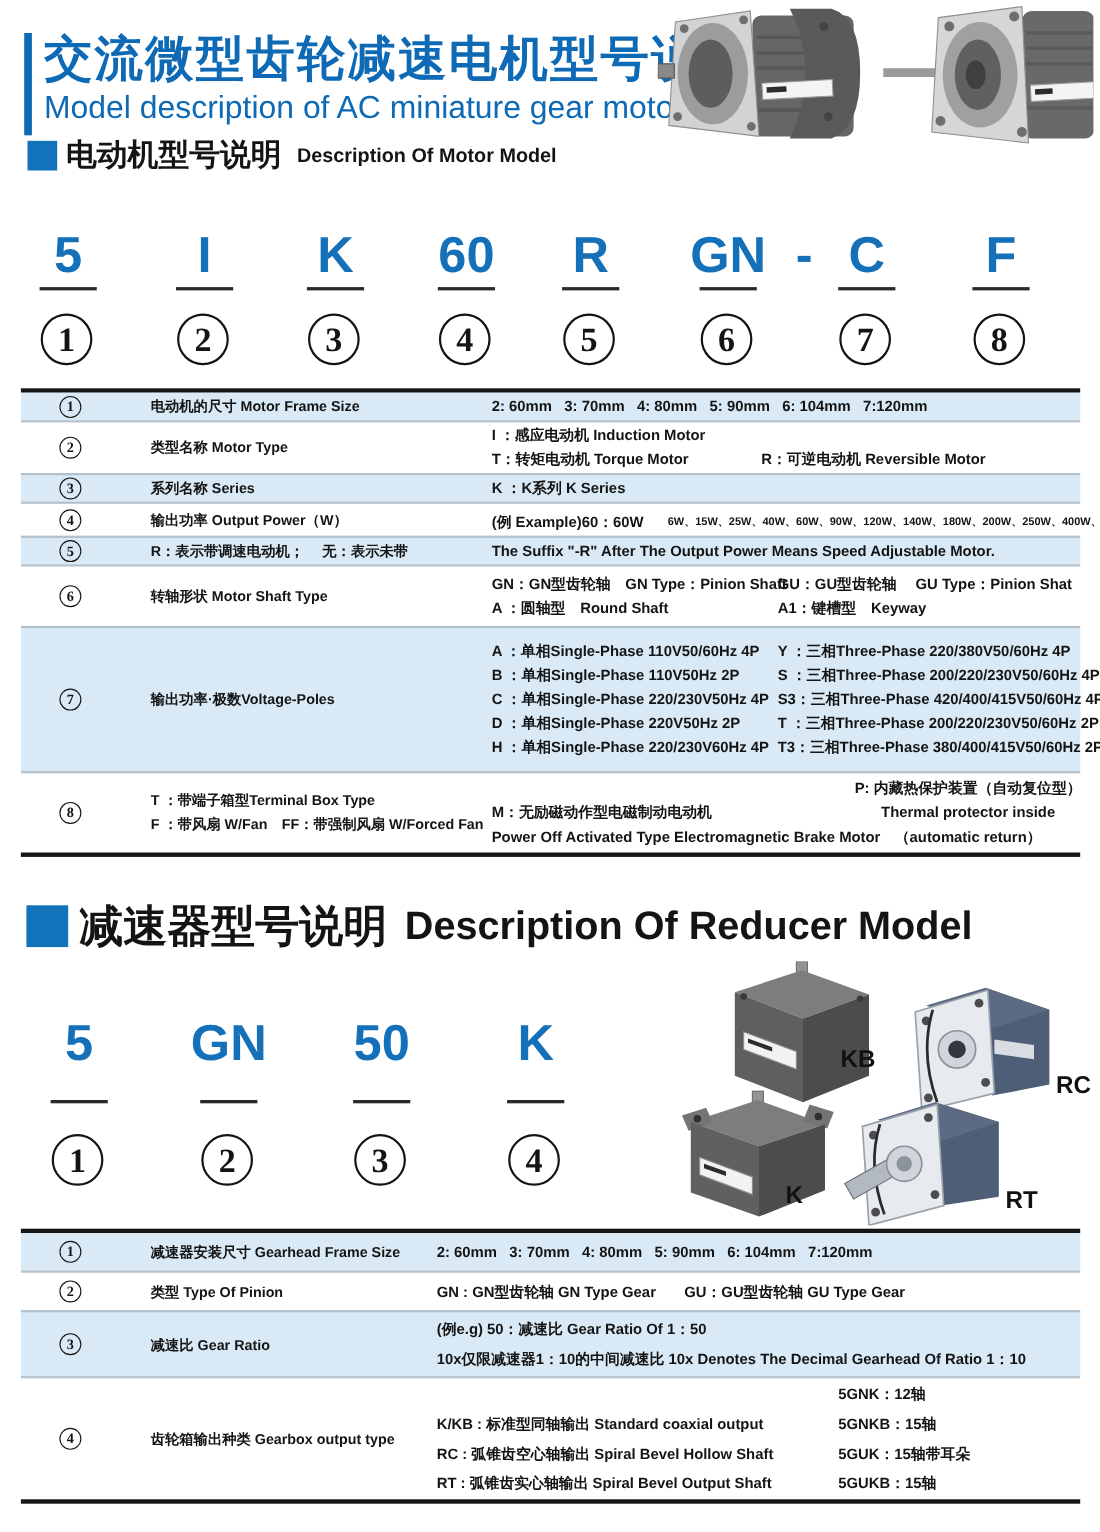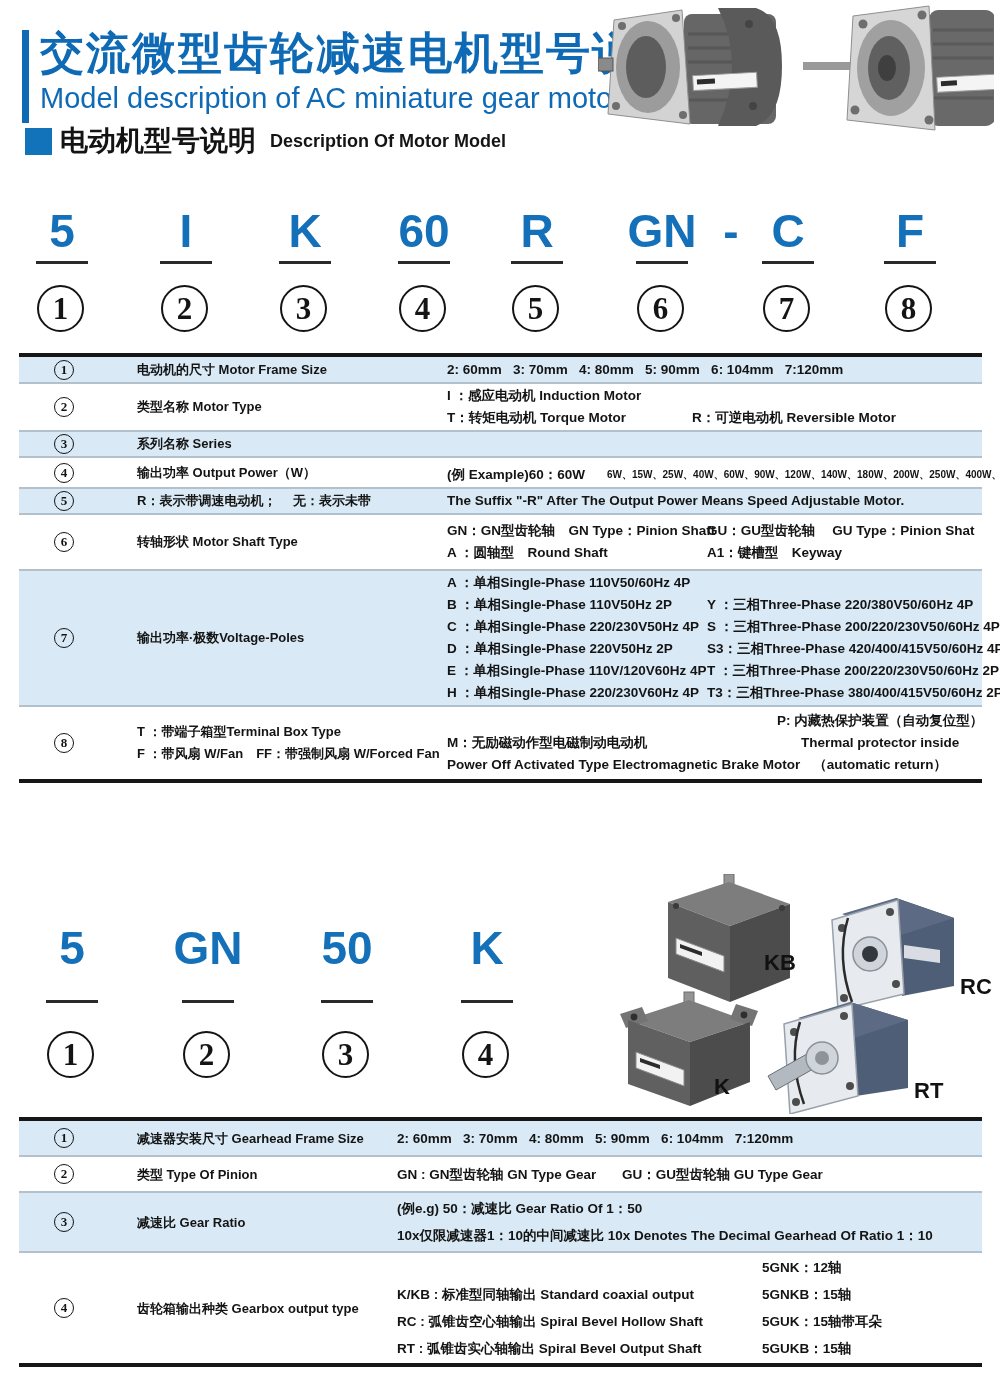--- a/index.html
+++ b/index.html
@@ -190,20 +190,23 @@
         <div class="t-value">
           <div class="t-col" style="width: 245px;"><div>I ：感应电动机 Induction Motor</div><div>T：转矩电动机 Torque Motor</div></div>
           <div class="t-col"><div>R：可逆电动机 Reversible Motor</div></div>
         </div>
       </div>
       <div class="t-row shade">
         <div class="t-num">
           <span>3</span>
         </div>
         <div class="t-label"><div>系列名称 Series</div></div>
+        <div class="t-value">
+          <div class="t-col"><div>K ：K系列 K Series</div></div>
+        </div>
       </div>
       <div class="t-row">
         <div class="t-num">
           <span>4</span>
         </div>
         <div class="t-label"><div>输出功率 Output Power（W）</div></div>
         <div class="t-value">
           <div class="t-col" style="width: 160px;"><div>(例 Example)60：60W</div></div>
           <div class="t-col small"><div>6W、15W、25W、40W、60W、90W、120W、140W、180W、200W、250W、400W、750W、1500W</div></div>
         </div>
@@ -226,36 +229,41 @@
           <div class="t-col" style="width: 260px;"><div>GN：GN型齿轮轴　GN Type：Pinion Shaft</div><div>A ：圆轴型　Round Shaft</div></div>
           <div class="t-col"><div>GU：GU型齿轮轴　 GU Type：Pinion Shat</div><div>A1：键槽型　Keyway</div></div>
         </div>
       </div>
       <div class="t-row shade">
         <div class="t-num">
           <span>7</span>
         </div>
         <div class="t-label"><div>输出功率·极数Voltage-Poles</div></div>
         <div class="t-value">
-          <div class="t-col" style="width: 260px;"><div>A ：单相Single-Phase 110V50/60Hz 4P</div><div>B ：单相Single-Phase 110V50Hz 2P</div><div>C ：单相Single-Phase 220/230V50Hz 4P</div><div>D ：单相Single-Phase 220V50Hz 2P</div><div>E ：单相Single-Phase 110V/120V60Hz 4P</div><div>H ：单相Single-Phase 220/230V60Hz 4P</div></div>
+          <div class="t-col" style="width: 260px;"><div>A ：单相Single-Phase 110V50/60Hz 4P</div><div>B ：单相Single-Phase 110V50Hz 2P</div><div>C ：单相Single-Phase 220/230V50Hz 4P</div><div>D ：单相Single-Phase 220V50Hz 2P</div><div>H ：单相Single-Phase 220/230V60Hz 4P</div></div>
           <div class="t-col"><div>Y ：三相Three-Phase 220/380V50/60Hz 4P</div><div>S ：三相Three-Phase 200/220/230V50/60Hz 4P</div><div>S3：三相Three-Phase 420/400/415V50/60Hz 4P</div><div>T ：三相Three-Phase 200/220/230V50/60Hz 2P</div><div>T3：三相Three-Phase 380/400/415V50/60Hz 2P</div></div>
         </div>
       </div>
       <div class="t-row">
         <div class="t-num">
           <span>8</span>
         </div>
         <div class="t-label"><div>T ：带端子箱型Terminal Box Type</div><div>F ：带风扇 W/Fan　FF：带强制风扇 W/Forced Fan</div></div>
         <div class="t-value">
           <div class="t-col" style="width: 330px;"><div>M：无励磁动作型电磁制动电动机</div><div>Power Off Activated Type Electromagnetic Brake Motor</div></div>
           <div class="t-col center"><div>P: 内藏热保护装置（自动复位型）</div><div>Thermal protector inside</div><div>（automatic return）</div></div>
         </div>
       </div>
     </div>
 
+  <div class="sec" id="sec-reducer">
+    <span class="sq"></span>
+    <span class="sec-zh">减速器型号说明</span>
+    <span class="sec-en">Description Of Reducer Model</span>
+  </div>
 
   <div class="code-wrap" id="reducer-code" style="top: 924px;">
       <div class="code-char" style="left: 12px; top: 0px;">5</div>
       <div class="code-line" style="left: 46px; top: 76px;"></div>
       <div class="code-circle" style="left: 47px; top: 107px;">1</div>
       <div class="code-char" style="left: 148px; top: 0px;">GN</div>
       <div class="code-line" style="left: 182px; top: 76px;"></div>
       <div class="code-circle" style="left: 183px; top: 107px;">2</div>
       <div class="code-char" style="left: 287px; top: 0px;">50</div>
       <div class="code-line" style="left: 321px; top: 76px;"></div>

